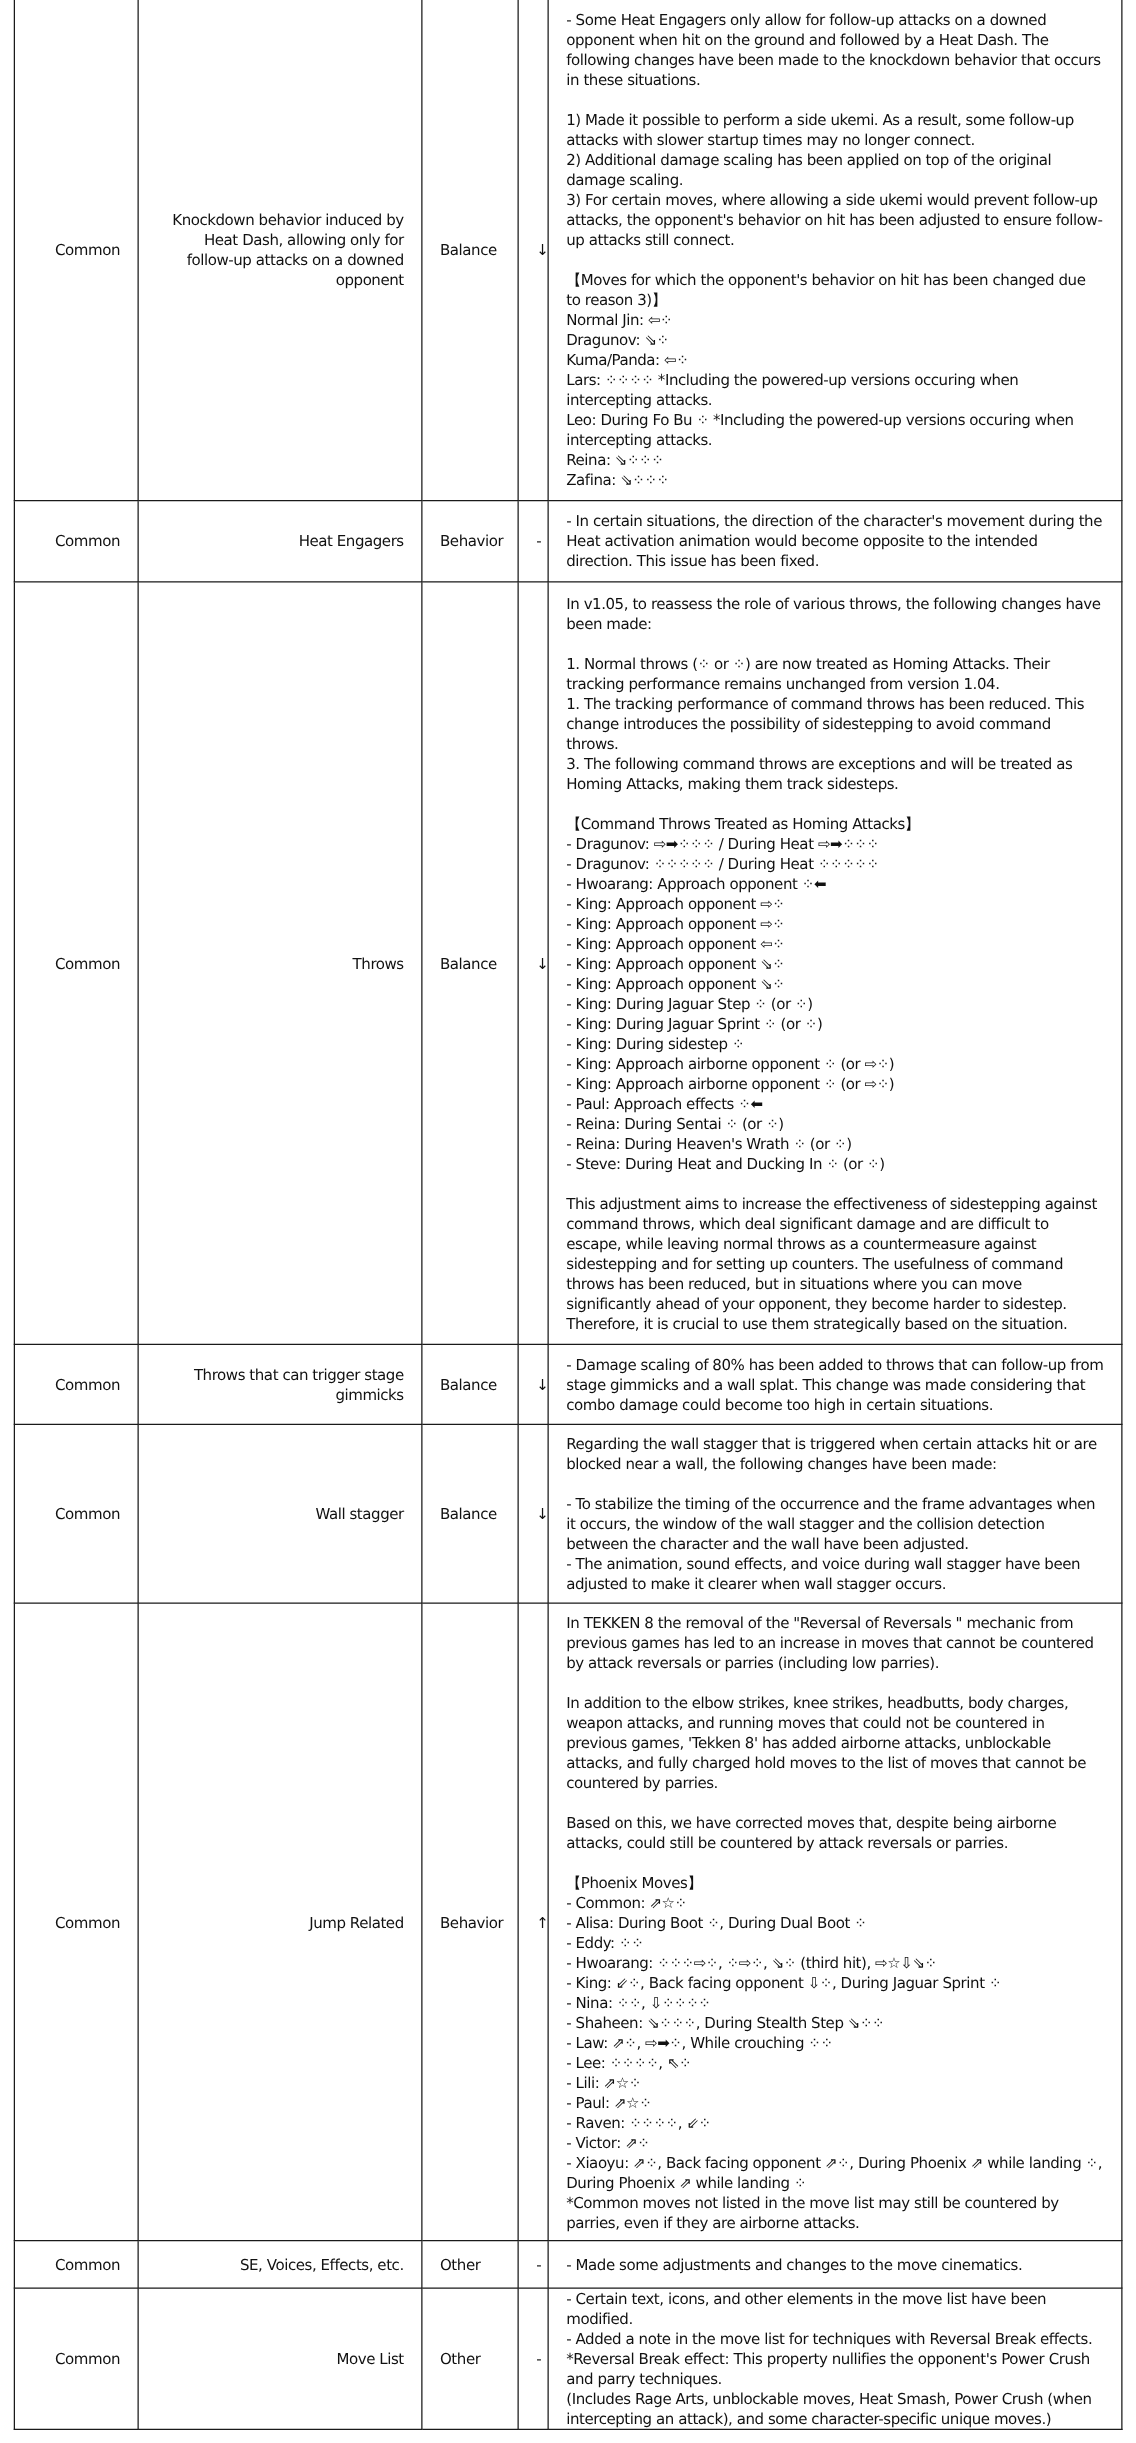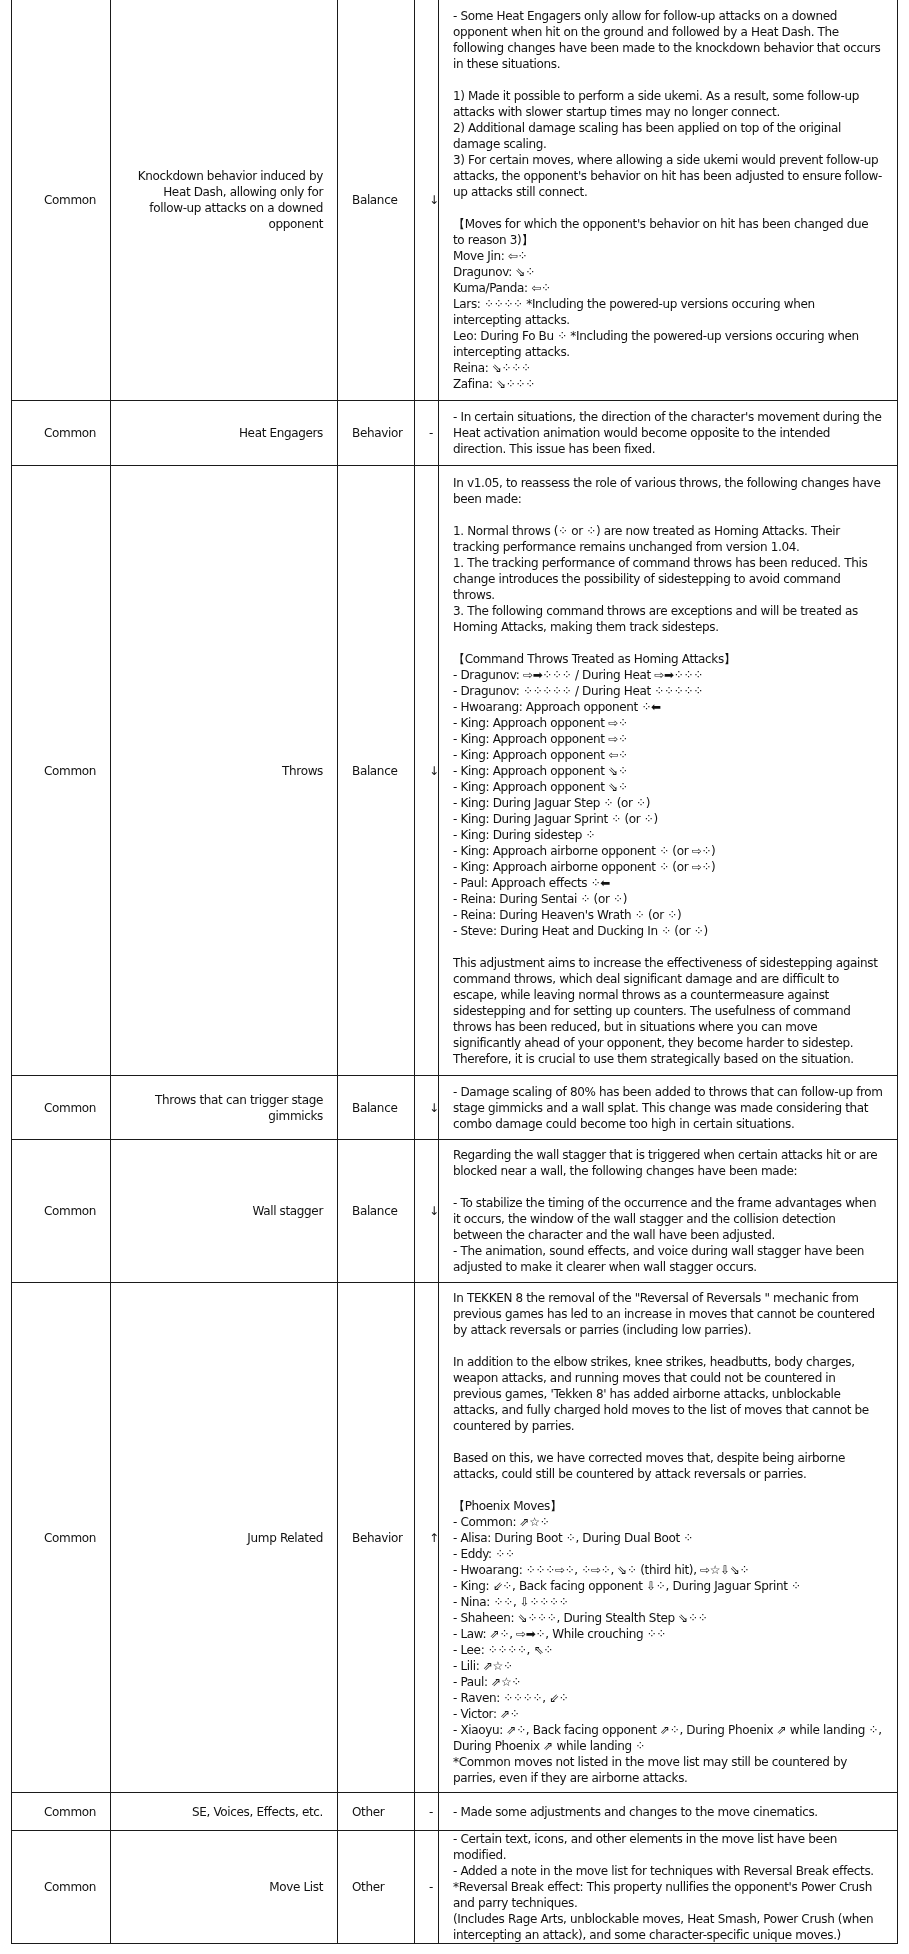--- a/index.html
+++ b/index.html
@@ -48,21 +48,21 @@
       <td class="type">Balance</td>
       <td class="dir">↓</td>
       <td class="desc">
           <p>- Some Heat Engagers only allow for follow-up attacks on a downed opponent when hit on the ground and followed by a Heat Dash. The following changes have been made to the knockdown behavior that occurs in these situations.</p>
           <p class="blank"></p>
           <p>1) Made it possible to perform a side ukemi. As a result, some follow-up attacks with slower startup times may no longer connect.</p>
           <p>2) Additional damage scaling has been applied on top of the original damage scaling.</p>
           <p>3) For certain moves, where allowing a side ukemi would prevent follow-up attacks, the opponent's behavior on hit has been adjusted to ensure follow-up attacks still connect.</p>
           <p class="blank"></p>
           <p>【Moves for which the opponent's behavior on hit has been changed due to reason 3)】</p>
-          <p>Move Jin: ⇦⁘</p>
+          <p>Normal Jin: ⇦⁘</p>
           <p>Dragunov: ⇘⁘</p>
           <p>Kuma/Panda: ⇦⁘</p>
           <p>Lars: ⁘⁘⁘⁘  *Including the powered-up versions occuring when intercepting attacks.</p>
           <p>Leo: During Fo Bu ⁘  *Including the powered-up versions occuring when intercepting attacks.</p>
           <p>Reina: ⇘⁘⁘⁘</p>
           <p>Zafina: ⇘⁘⁘⁘</p>
         </td>
     </tr>
     <tr class="r1">
       <td class="cat">Common</td>

